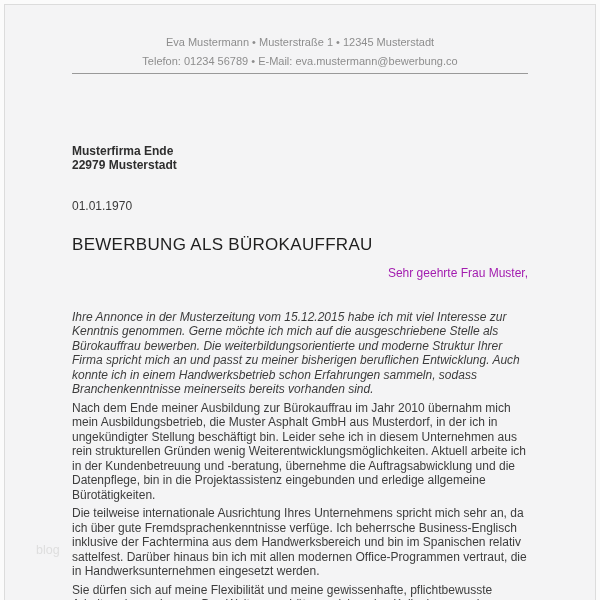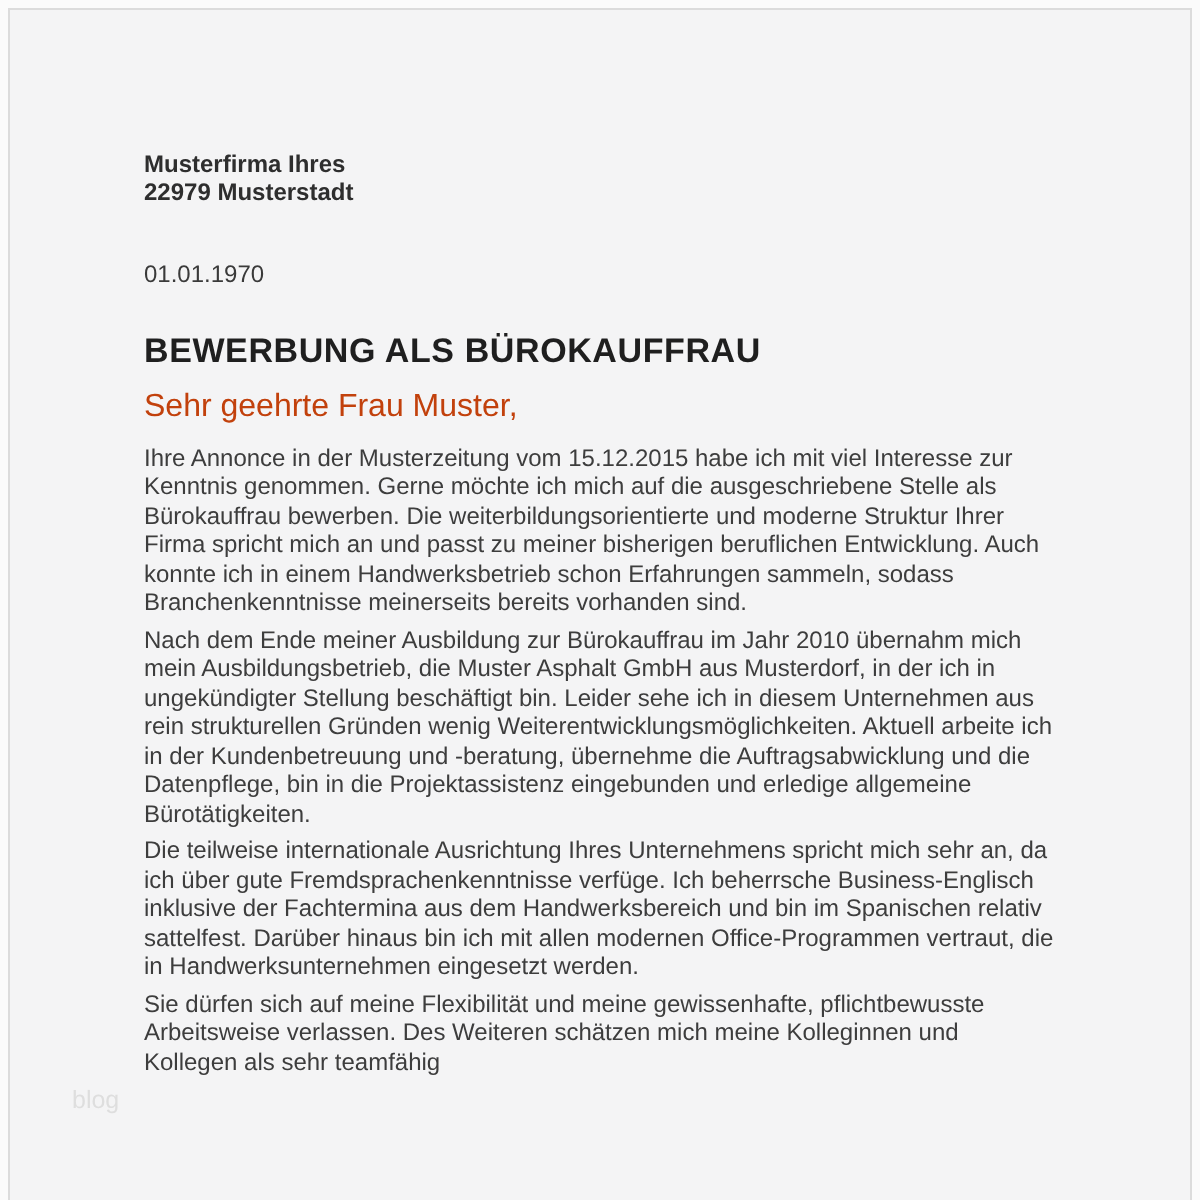--- a/index.html
+++ b/index.html
@@ -52,58 +52,64 @@
   .date-row {
     margin-top: 26px;
     text-align: left;
     font-size: 12px;
     color: #3a3a3a;
     line-height: 14.5px;
   }
   .subject {
     margin: 22px 0 0 0;
     font-size: 17px;
-    font-weight: bold;
+    font-weight: normal;
     letter-spacing: 0.3px;
     color: #1f1f1f;
     line-height: 20px;
   }
   .salutation {
     margin: 11px 0 0 0;
-    font-size: 16px;
-    color: #c2410c;
+    font-size: 12px;
+    color: #a21caf;
     line-height: 14.5px;
+    text-align: right;
   }
   .para {
     margin: 4px 0 0 0;
     font-size: 12px;
     color: #3d3d3d;
     line-height: 14.5px;
   }
   .para-first {
-    margin-top: 10px;
+    margin-top: 29px;
+    font-style: italic;
   }
   .watermark {
     position: absolute;
     left: 36px;
     top: 543px;
     font-size: 12.5px;
     color: #dedede;
     user-select: none;
   }
 </style>
 </head>
 <body>
 
 <div class="sheet">
   <div class="content">
 
+    <header class="letter-header">
+      <div class="contact-line">Eva Mustermann • Musterstraße 1 • 12345 Musterstadt</div>
+      <div class="contact-line">Telefon: 01234 56789 • E-Mail: eva.mustermann@bewerbung.co</div>
+    </header>
 
     <div class="recipient">
-      <div>Musterfirma Ihres</div>
+      <div>Musterfirma Ende</div>
       <div>22979 Musterstadt</div>
     </div>
 
     <div class="date-row">01.01.1970</div>
 
     <h1 class="subject">BEWERBUNG ALS BÜROKAUFFRAU</h1>
 
     <p class="salutation">Sehr geehrte Frau Muster,</p>
 
     <p class="para para-first">Ihre Annonce in der Musterzeitung vom 15.12.2015 habe ich mit viel Interesse zur Kenntnis genommen. Gerne möchte ich mich auf die ausgeschriebene Stelle als Bürokauffrau bewerben. Die weiterbildungsorientierte und moderne Struktur Ihrer Firma spricht mich an und passt zu meiner bisherigen beruflichen Entwicklung. Auch konnte ich in einem Handwerksbetrieb schon Erfahrungen sammeln, sodass Branchenkenntnisse meinerseits bereits vorhanden sind.</p>

